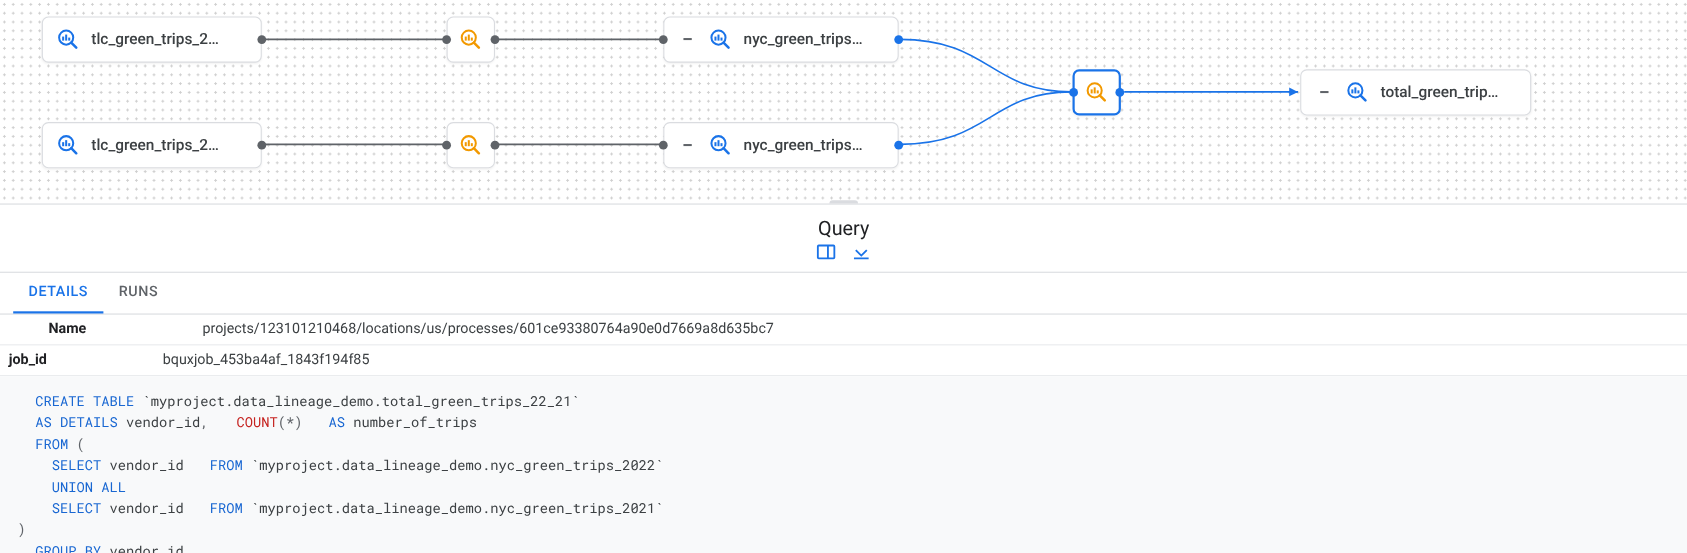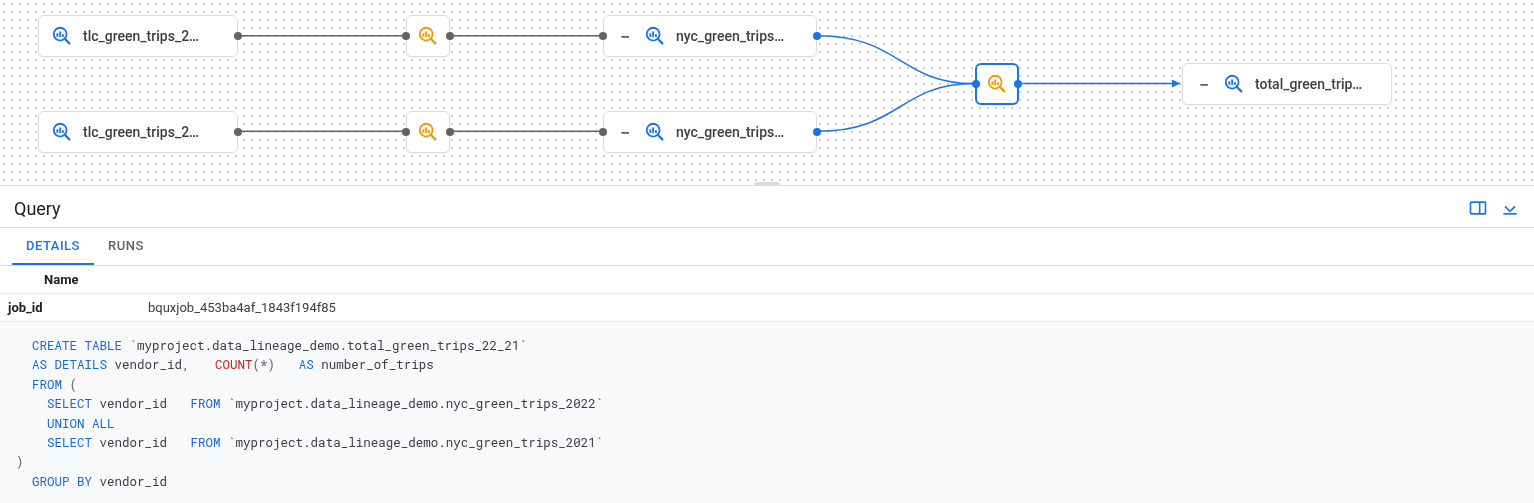--- a/index.html
+++ b/index.html
@@ -41,21 +41,21 @@
 .port.in-b { left:-5px; background:#1a73e8; }
 .port.out-b { right:-5px; background:#1a73e8; }
 
 svg.edges { position:absolute; top:0; left:0; width:100%; height:100%; pointer-events:none; }
 .edge-g { stroke:#5f6368; stroke-width:1.5; fill:none; }
 .edge-b { stroke:#1a73e8; stroke-width:1.5; fill:none; }
 .arrow-b { fill:#1a73e8; }
 
 .divider-handle { position:absolute; left:50%; bottom:-3px; transform:translateX(-50%); width:26px; height:6px; background:#dadce0; border-radius:3px; }
 
-.header { display:flex; align-items:flex-start; justify-content:space-between; padding: 12px 14px 8px; border-bottom:1px solid #dadce0; }
+.header { display:flex; align-items:center; justify-content:space-between; padding: 12px 14px 8px; border-bottom:1px solid #dadce0;flex-direction:column; }
 .header h2 { font-size:18px; font-weight:400; color:#202124; }
 .header-actions { display:flex; gap:12px; }
 .icon-btn { width:20px; height:20px; display:flex; align-items:center; justify-content:center; color:#1a73e8; cursor:pointer; }
 
 .tabs { display:flex; border-bottom:1px solid #dadce0; padding:0 12px; }
 .tab { padding:10px 14px; font-size:13px; letter-spacing:0.5px; color:#5f6368; font-weight:500; cursor:pointer; border-bottom:2px solid transparent; }
 .tab.active { color:#1a73e8; border-bottom-color:#1a73e8; }
 
 .kv { border-bottom:1px solid #e8eaed; }
 .kv-row { display:flex; padding:6px 8px; font-size:13px; border-top:1px solid #e8eaed; }
@@ -227,20 +227,21 @@
 </div>
 
 <div class="tabs">
   <div class="tab active">DETAILS</div>
   <div class="tab">RUNS</div>
 </div>
 
 <div class="kv">
   <div class="kv-row">
     <div class="kv-k">Name</div>
+    <div class="kv-v">projects/123101210468/locations/us/processes/601ce93380764a90e0d7669a8d635bc7</div>
   </div>
   <div class="kv-row">
     <div class="kv-k">job_id</div>
     <div class="kv-v">bquxjob_453ba4af_1843f194f85</div>
   </div>
 </div>
 
 <pre class="sql"><span class="kw">CREATE TABLE</span> <span class="str">`myproject.data_lineage_demo.total_green_trips_22_21`</span>
 <span class="kw">AS DETAILS</span> <span class="id">vendor_id</span><span class="op">,</span> <span class="fn">COUNT</span><span class="op">(*)</span> <span class="kw">AS</span> <span class="id">number_of_trips</span>
 <span class="kw">FROM</span> <span class="op">(</span>

